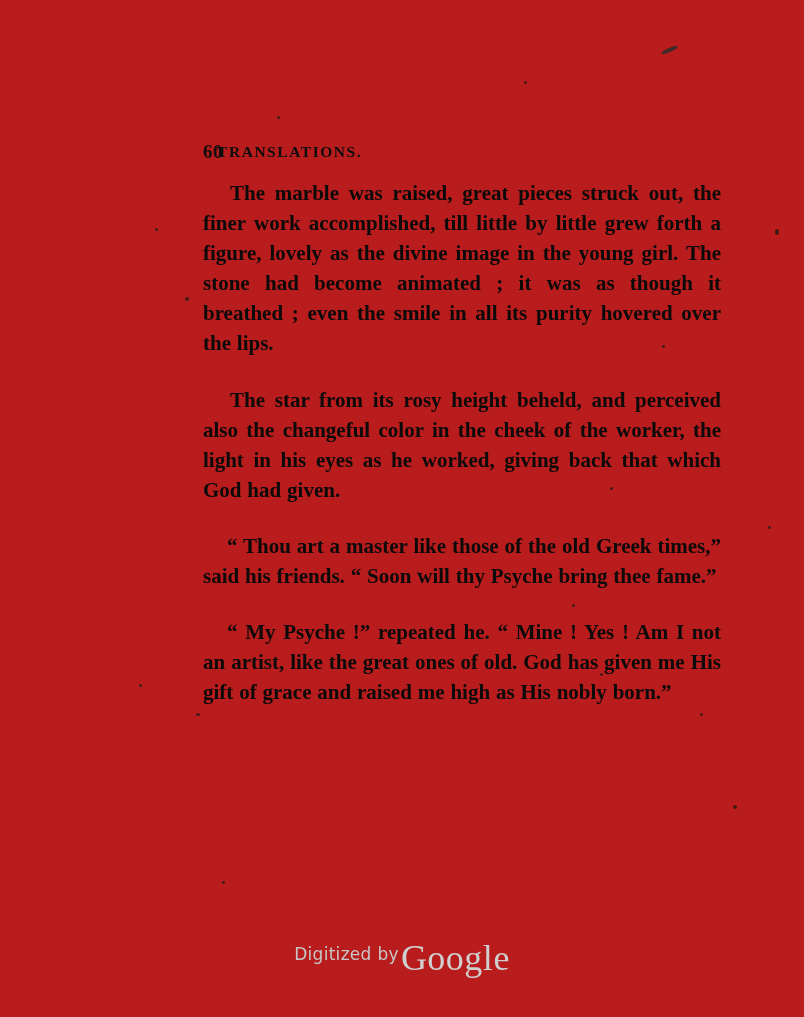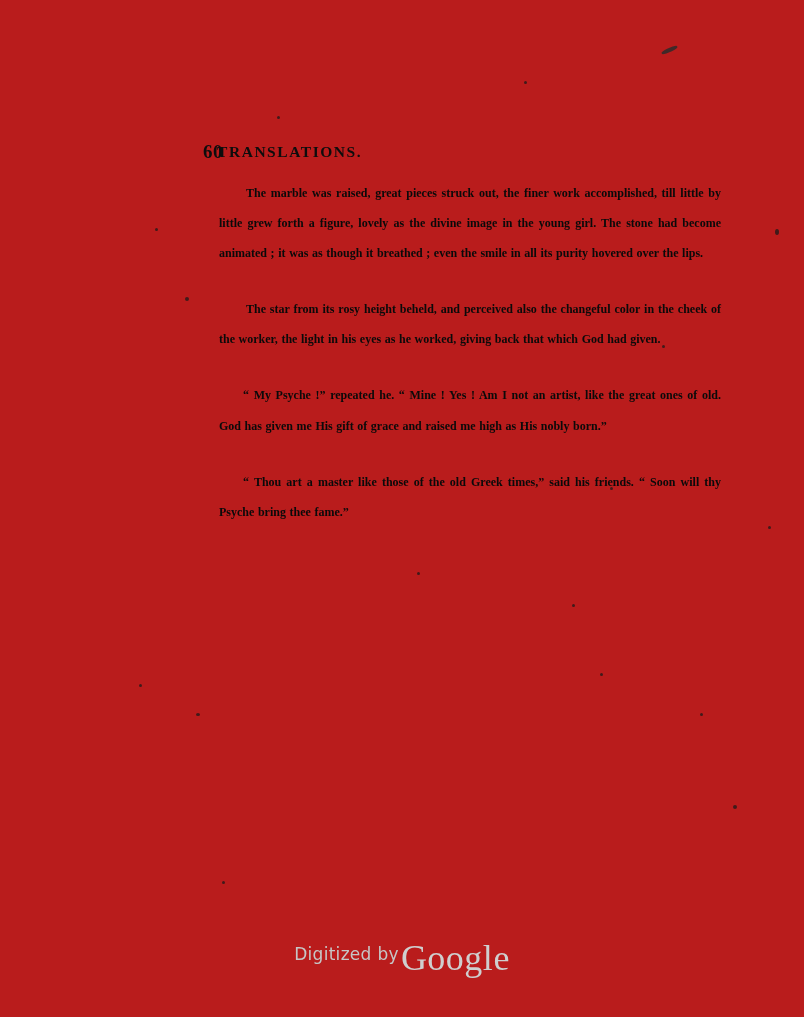--- a/index.html
+++ b/index.html
@@ -50,22 +50,22 @@
   }
 
   
   .textblock {
     position: absolute;
     left: 203px;
     top: 178px;
     width: 518px;
   }
   .para {
-    margin: 0 0 26px 16px;
-    font-size: 12px;
+    margin: 0 0 26px 0;
+    font-size: 21px;
     line-height: 30.1px;
     text-align: justify;
     text-indent: 27px;
     font-weight: 600;
     color: #0a0a0a;
     word-spacing: 0.6px;
     -webkit-font-smoothing: none;
   }
   .para:last-child { margin-bottom: 0; }
   .para.quote-open { text-indent: 24px; }
@@ -116,22 +116,22 @@
 <div class="page">
 
   <div class="running-head">
     <div class="folio">60</div>
     <div class="head-title">TRANSLATIONS.</div>
   </div>
 
   <div class="textblock">
     <p class="para">The marble was raised, great pieces struck out, the finer work accomplished, till little by little grew forth a figure, lovely as the divine image in the young girl. The stone had become animated ;  it was as though it breathed ;  even the smile in all its purity hovered over the lips.</p>
     <p class="para">The star from its rosy height beheld, and perceived also the changeful color in the cheek of the worker, the light in his eyes as he worked, giving back that which God had given.</p>
+    <p class="para quote-open">“ Thou art a master like those of the old Greek times,” said his friends.  “ Soon will thy Psyche bring thee fame.”</p>
     <p class="para quote-open">“ My Psyche !” repeated he.  “ Mine !  Yes !  Am I not an artist, like the great ones of old.  God has given me His gift of grace and raised me high as His nobly born.”</p>
-    <p class="para quote-open">“ Thou art a master like those of the old Greek times,” said his friends.  “ Soon will thy Psyche bring thee fame.”</p>
   </div>
 
   <div id="artifact-layer">
       <div class="speck" style="left: 277px; top: 116px; width: 3px; height: 3px;"></div>
       <div class="speck" style="left: 155px; top: 228px; width: 3px; height: 3px;"></div>
       <div class="speck" style="left: 185px; top: 297px; width: 4px; height: 4px;"></div>
       <div class="speck" style="left: 662px; top: 345px; width: 3px; height: 3px;"></div>
       <div class="speck" style="left: 524px; top: 81px; width: 3px; height: 3px;"></div>
       <div class="speck" style="left: 775px; top: 229px; width: 4px; height: 6px;"></div>
       <div class="speck" style="left: 610px; top: 487px; width: 3px; height: 3px;"></div>

